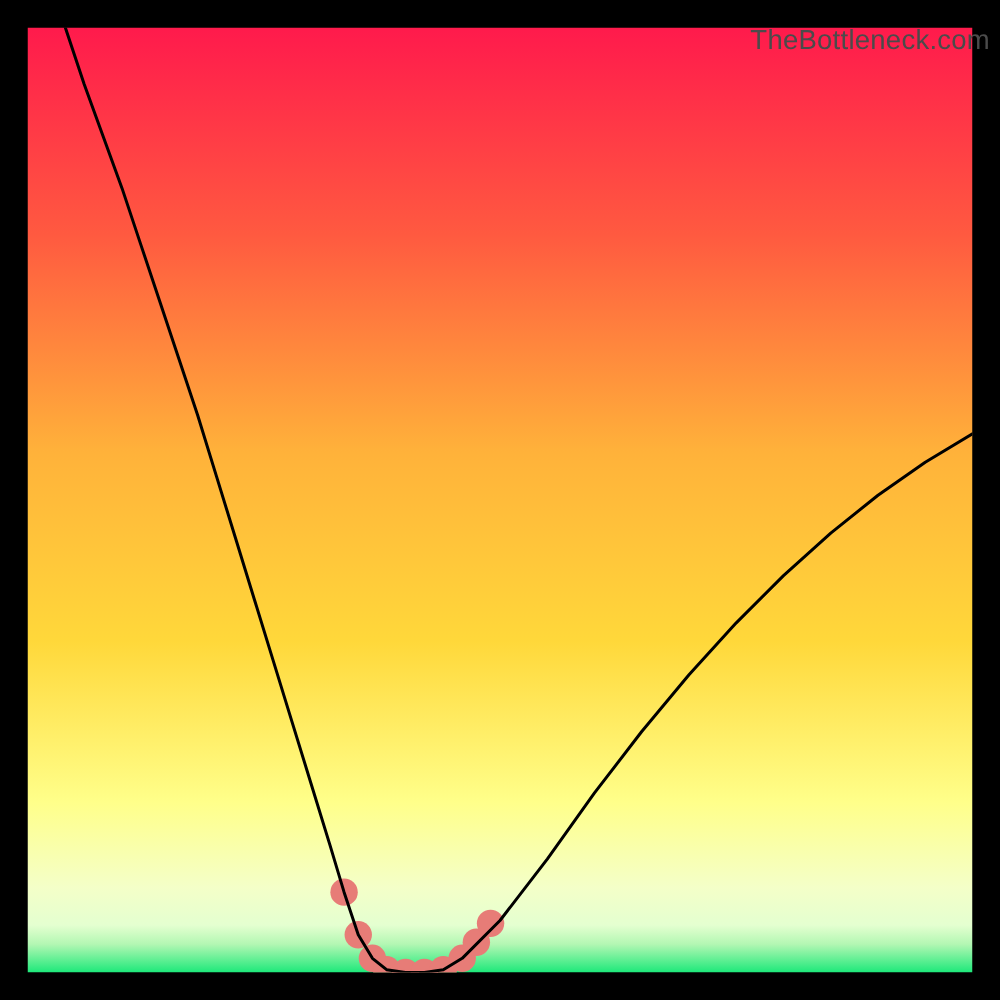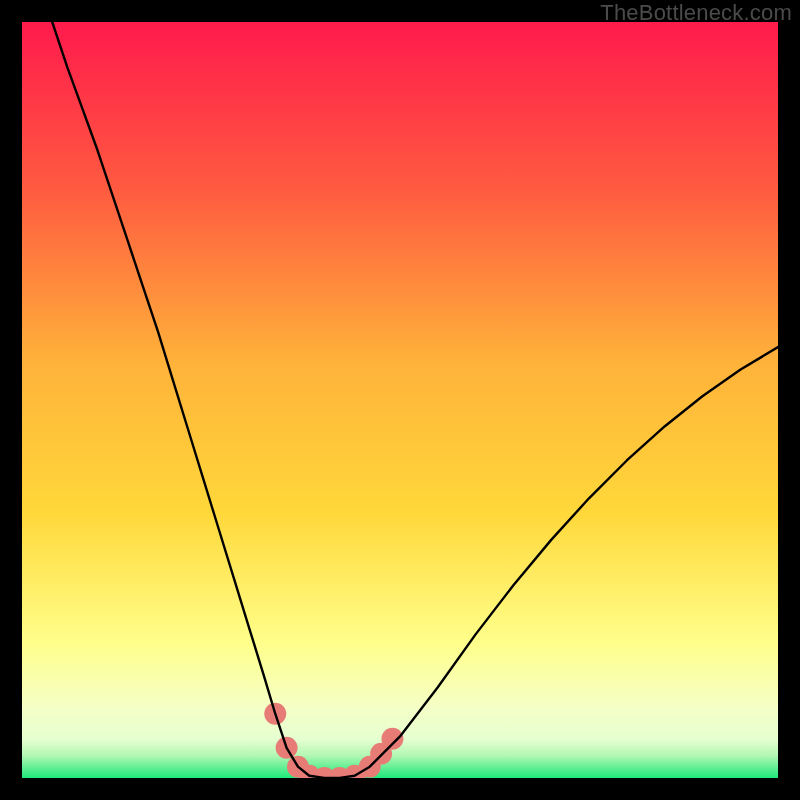--- a/index.html
+++ b/index.html
@@ -21,21 +21,21 @@
   }
   .plot-area {
     position: absolute;
     left: 0;
     top: 0;
     width: 756px;
     height: 756px;
   }
   .watermark {
     position: absolute;
-    top: 0;
+    top: 19px;
     right: 8px;
     color: #4b4b4b;
     font-size: 22px;
     font-weight: 400;
     letter-spacing: 0.2px;
     font-family: Arial, Helvetica, sans-serif;
   }
   svg {
     display: block;
   }

